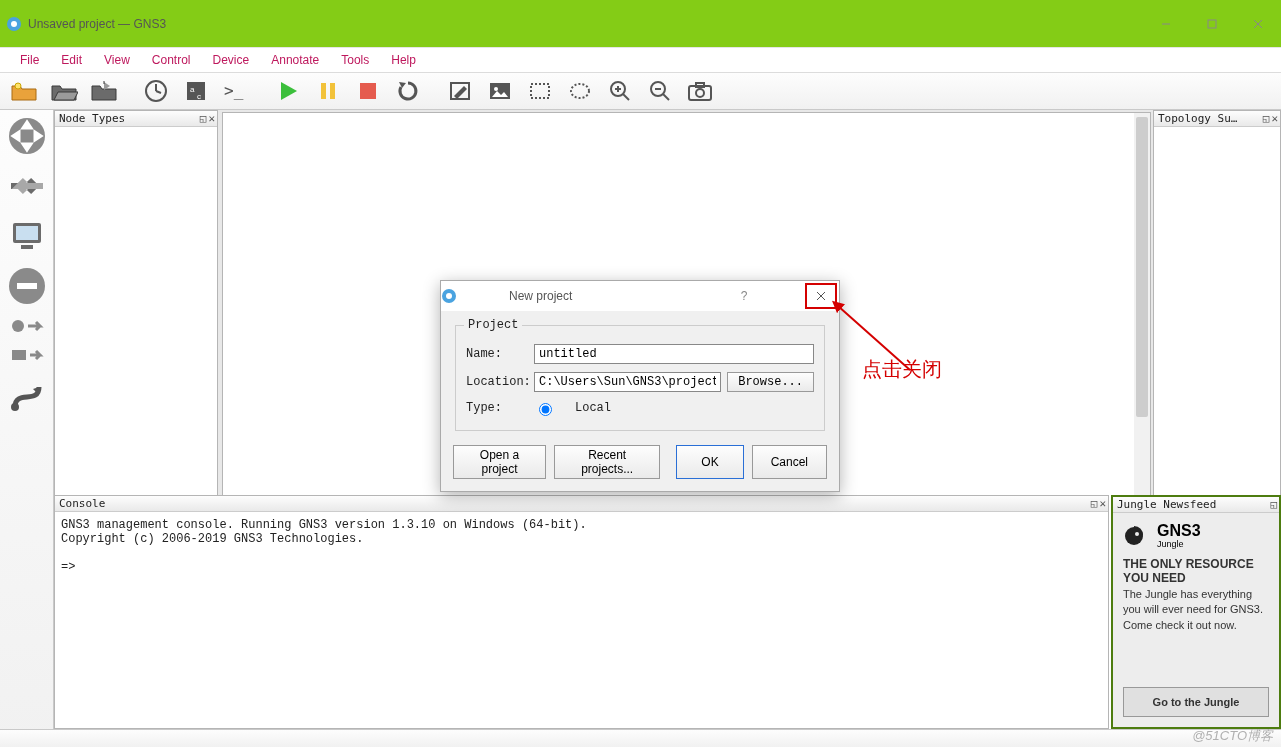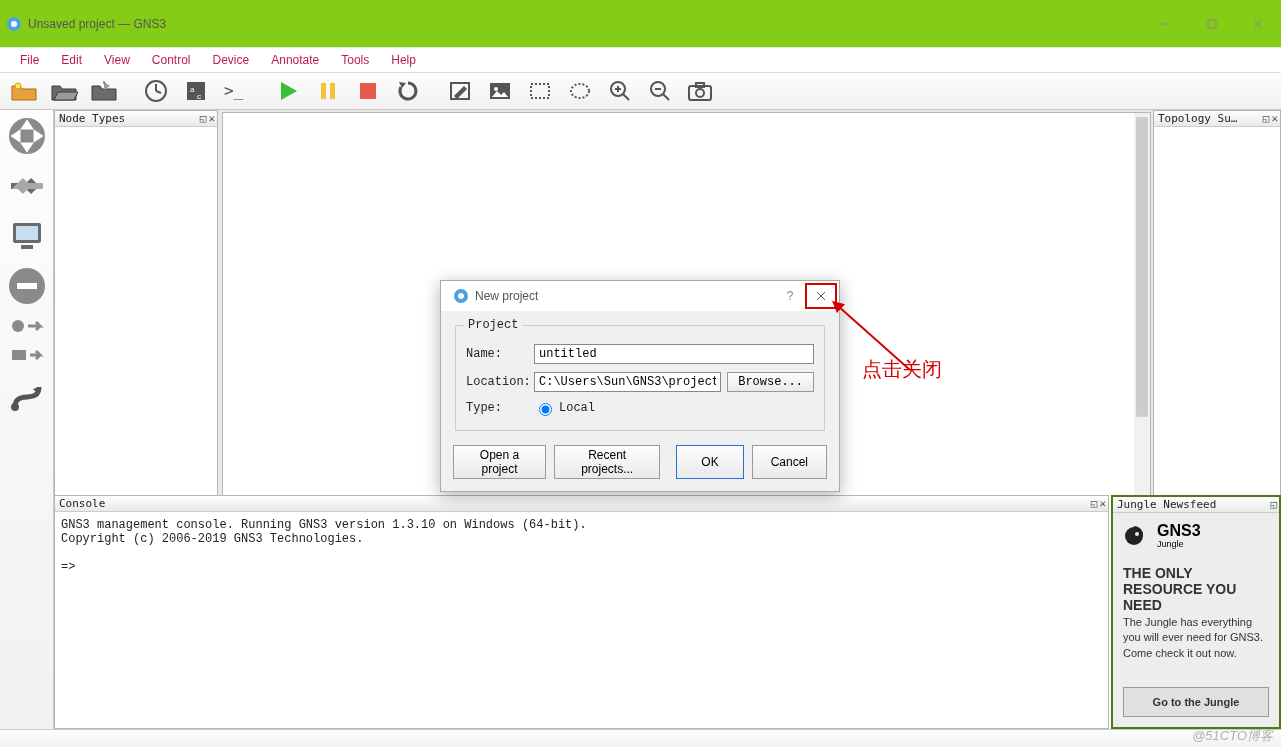--- a/index.html
+++ b/index.html
@@ -30,27 +30,27 @@
   .scroll-h .arrow { width:16px; text-align:center; color:#666;}
   .scroll-h .track { flex:1; position:relative; height:12px;}
   .scroll-h .thumb { position:absolute; top:0; bottom:0; left:25%; width:45%; background:#cdcdcd; border-radius:2px;}
   .rightcol { width:128px; display:flex; flex-direction:column;}
   .bottomrow { position:absolute; left:54px; right:0; bottom:18px; height:234px; display:flex; background:#fff;}
   .consolewrap { flex:1; display:flex; flex-direction:column; border:1px solid #b5b5b5; margin-right:2px;}
   .console { flex:1; font-family:"SimSun","Courier New",monospace; font-size:12px; padding:6px; white-space:pre; background:#fff;}
   .newsfeed { width:170px; display:flex; flex-direction:column; border:2px solid #4d7c0f;}
   .newsbody { flex:1; background:#ededed; padding:10px; font-size:11px; color:#333; display:flex; flex-direction:column;}
   .newslogo { font-weight:bold; font-size:16px; display:flex; align-items:center; gap:12px; color:#000;}
-  .newstitle { font-weight:bold; font-size:14px; margin-top:16px;}
+  .newstitle { font-weight:bold; font-size:12px; margin-top:8px;}
   .newstext { font-size:11px; line-height:1.4; margin-top:2px;}
   .newsbtn { margin-top:auto; background:#e0e0e0; border:1px solid #999; padding:8px; text-align:center; font-weight:bold; font-size:11px;}
   .statusbar { position:absolute; left:0; right:0; bottom:0; height:18px; background:linear-gradient(#fdfdfd,#f1f1f1); border-top:1px solid #c9c9c9;}
   
   .dialog { position:absolute; left:440px; top:280px; width:400px; background:#f0f0f0; border:1px solid #aaa; box-shadow:0 4px 16px rgba(0,0,0,0.3);}
-  .dlg-title { height:30px; background:#fff; display:flex; align-items:center; padding-left:12px; font-size:12px; color:#555;}
+  .dlg-title { height:30px; background:#fff; display:flex; align-items:center; padding-left:0; font-size:12px; color:#555;gap:46px;}
   .dlg-title .spacer{flex:1;}
   .dlg-title .help{ width:30px; text-align:center; color:#888;}
   .dlg-close { width:32px; height:26px; border:2px solid #d40000; display:flex; align-items:center; justify-content:center; color:#555; margin-right:2px;}
   .dlg-body { padding:8px 14px 6px 14px; font-family:"SimSun","Courier New",monospace; font-size:12px;}
   .groupbox { border:1px solid #ccc; padding:10px 10px 14px 10px; position:relative; margin-top:6px;}
   .groupbox .glabel{ position:absolute; top:-8px; left:8px; background:#f0f0f0; padding:0 4px;}
   .frow { display:flex; align-items:center; margin-top:8px; gap:6px;}
   .frow label{ width:62px;}
   .tinput { flex:1; border:1px solid #888; background:#fff; font-family:inherit; font-size:12px; padding:2px 4px;}
   .dbtn { border:1px solid #999; background:linear-gradient(#fdfdfd,#eaeaea); padding:2px 10px; font-family:inherit; font-size:12px;}
@@ -375,21 +375,21 @@
         <label>Name:</label>
         <input class="tinput" value="untitled" style="">
       </div>
       <div class="frow">
         <label>Location:</label>
         <input class="tinput" style="flex: 1 1 0%;" value="C:\Users\Sun\GNS3\projects\untitled">
         <button class="dbtn">Browse...</button>
       </div>
       <div class="frow">
         <label>Type:</label>
-        <label style="display:flex;align-items:center;gap:4px;">
+        <label style="display:flex;align-items:center;gap:20px;">
           <input type="radio" checked="" style=""> 
             <span>Local</span>
         </label>
       </div>
     </div>
   </div>
   <div class="dlg-foot">
     <button class="dbtn">Open a project</button>
     <button class="dbtn">Recent projects...</button>
     <span class="gap"></span>

